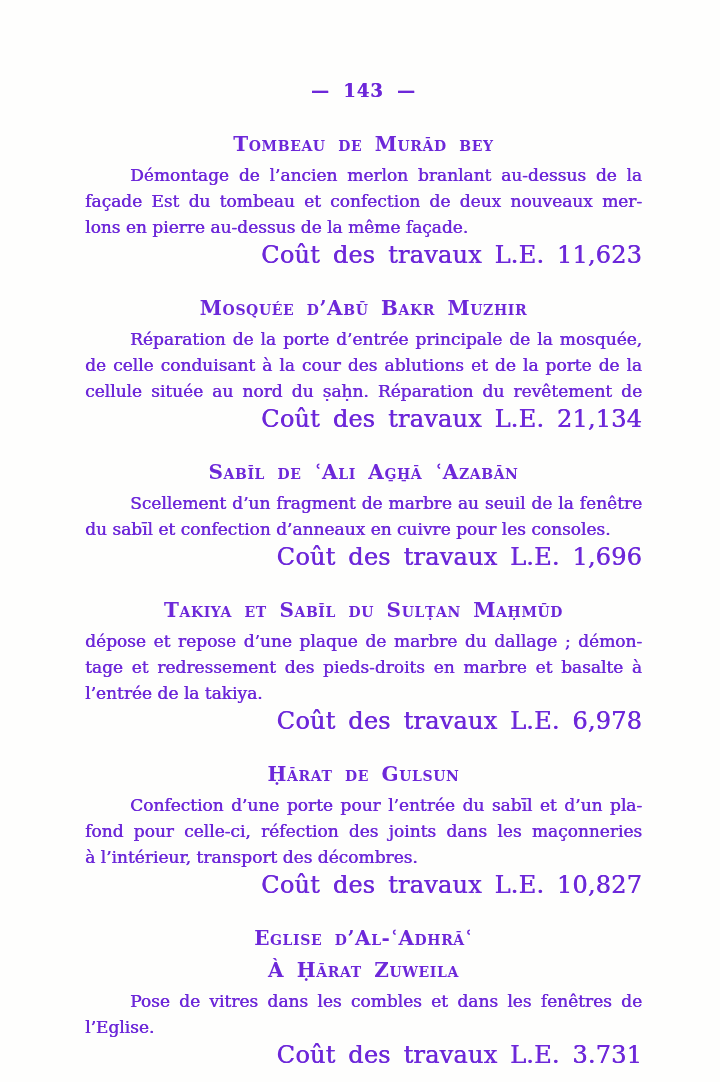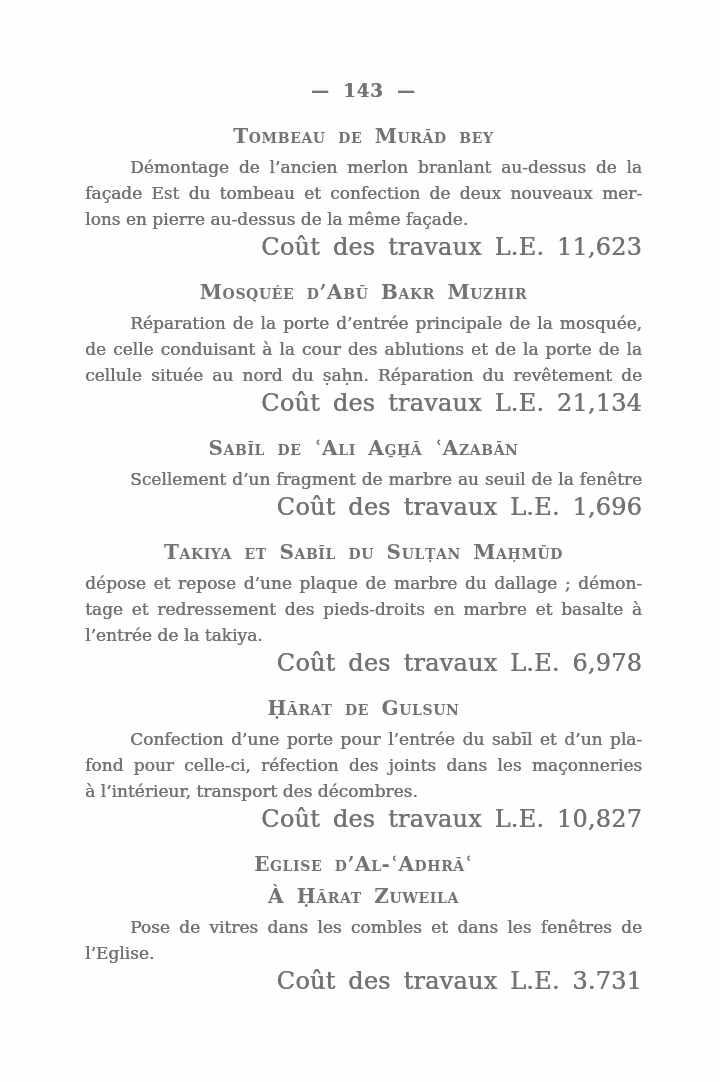--- a/index.html
+++ b/index.html
@@ -5,39 +5,39 @@
   html, body {
     margin: 0;
     padding: 0;
     background: #ffffff;
   }
   .page {
     position: relative;
     width: 720px;
     height: 1082px;
     background: #fefefd;
-    color: #737373;
+    color: #6d28d9;
     font-family: "DejaVu Serif", "Liberation Serif", serif;
     overflow: hidden;
     box-sizing: border-box;
     padding: 78px 80px 0 85px;
   }
   .textblock {
     width: 557px;
   }
   .page-number {
     text-align: center;
     font-size: 18px;
     font-weight: bold;
     letter-spacing: 1px;
     word-spacing: 6px;
     line-height: 26px;
     text-shadow: 0.3px 0 0 currentColor;
   }
-  .entry { margin-top: 18px; }
+  .entry { margin-top: 26px; }
   .entry.first { }
   .heading {
     margin: 0;
     text-align: center;
     font-size: 20px;
     font-weight: bold;
     font-variant: small-caps;
     letter-spacing: 0.6px;
     word-spacing: 5px;
     line-height: 28px;
@@ -90,20 +90,21 @@
         <span class="line j">de celle conduisant à la cour des ablutions et de la porte de la</span>
         <span class="line j">cellule située au nord du ṣaḥn.  Réparation du revêtement de</span>
       </p>
       <div class="cost">Coût des travaux L.E. 21,134</div>
     </section>
 
     <section class="entry">
       <h2 class="heading">Sabīl de ʿAli Ag̱ẖā ʿAzabān</h2>
       <p class="body">
         <span class="line j indent">Scellement d’un fragment de marbre au seuil de la fenêtre</span>
+        <span class="line">du sabīl et confection d’anneaux en cuivre pour les consoles.</span>
       </p>
       <div class="cost">Coût des travaux L.E. 1,696</div>
     </section>
 
     <section class="entry">
       <h2 class="heading">Takiya et Sabīl du Sulṭan Maḥmūd</h2>
       <p class="body">
         <span class="line j">dépose et repose d’une plaque de marbre du dallage ; démon-</span>
         <span class="line j">tage et redressement des pieds-droits en marbre et basalte à</span>
         <span class="line">l’entrée de la takiya.</span>

